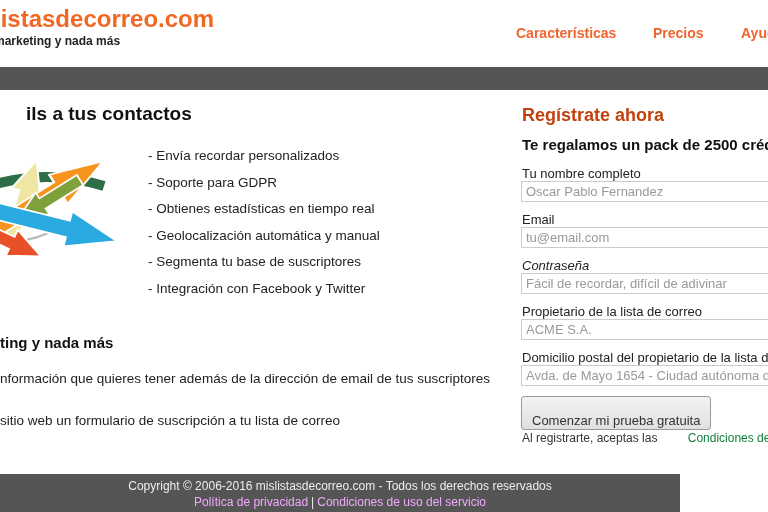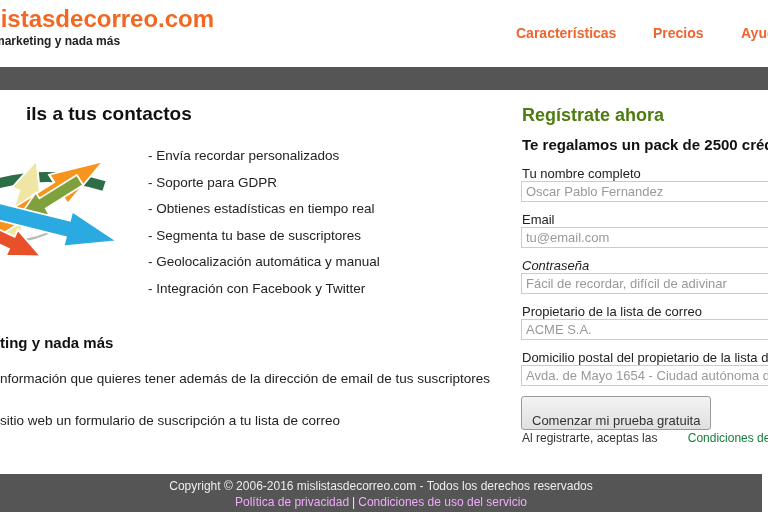--- a/index.html
+++ b/index.html
@@ -28,21 +28,21 @@
   .hero-heading { position: absolute; left: 0; top: 103px; font-size: 19px; font-weight: bold; color: #111111; white-space: nowrap; margin-left: 26px; }
   .arrows { position: absolute; left: -18px; top: 130px; }
   .features { position: absolute; left: 148px; top: 146px; list-style: none; }
   .features li { font-size: 13.5px; color: #222222; height: 26.5px; line-height: 20px; white-space: nowrap; }
   .about-heading { position: absolute; left: 0; top: 334px; font-size: 15px; font-weight: bold; color: #111111; white-space: nowrap; }
   .about-p1 { position: absolute; left: 0; top: 371px; font-size: 13.5px; color: #222222; white-space: nowrap; }
   .about-p2 { position: absolute; left: 0; top: 413px; font-size: 13.5px; color: #222222; white-space: nowrap; }
 
   
   .signup { position: absolute; left: 521px; top: 0; width: 300px; }
-  .signup-title { position: absolute; left: 1px; top: 105px; font-size: 18px; font-weight: bold; color: #4d7c0f; white-space: nowrap; }
+  .signup-title { position: absolute; left: 1px; top: 105px; font-size: 18px; font-weight: bold; color: #c2410c; white-space: nowrap; }
   .signup-subtitle { position: absolute; left: 1px; top: 136px; font-size: 15px; font-weight: bold; color: #111111; white-space: nowrap; }
   .field-label { position: absolute; left: 1px; font-size: 13px; color: #222222; white-space: nowrap; }
   .field-input {
     position: absolute; left: 0; width: 280px; height: 21px;
     border: 1px solid #cccccc; background: #ffffff;
     font-family: "Liberation Sans", sans-serif; font-size: 13px; color: #999999;
     padding: 0 4px; outline: none;
   }
   .field-input::placeholder { color: #999999; opacity: 1; }
   .lbl-0 { top: 166px; } .inp-0 { top: 181px; }
@@ -55,21 +55,21 @@
     background: linear-gradient(#f3f3f3, #e0e0e0);
     border: 1px solid #999999; border-radius: 3px;
     font-family: "Liberation Sans", sans-serif; font-size: 13px; color: #333333;
     cursor: pointer; white-space: nowrap;
   }
   .terms { position: absolute; left: 1px; top: 431px; font-size: 12px; color: #333333; white-space: nowrap; }
   .terms a { color: #15803d; text-decoration: none; cursor: pointer; margin-left: 27px; }
 
   
   .footer {
-    position: absolute; left: 0; top: 474px; width: 762px; height: 38px;
+    position: absolute; left: 0; top: 474px; width: 680px; height: 38px;
     background: #555555; color: #eeeeee; text-align: center; font-size: 12px;
   }
   .footer-line1 { margin-top: 5px; }
   .footer-line2 { margin-top: 2px; }
   .footer-link { color: #f0abfc; cursor: pointer; margin-top: 6px; }
   .footer-sep { color: #eeeeee; padding: 0 3px; }
 </style>
 </head>
 <body>
 
@@ -104,22 +104,22 @@
     </g>
     <g transform="translate(-15,92) rotate(25) scale(0.95)">
       <polygon points="0,-7 52,-7 52,-15 86,0 52,15 52,7 0,7" fill="#e8502a" stroke="#ffffff" stroke-width="2"></polygon>
     </g>
   </svg>
 
   <ul class="features">
     <li>- Envía recordar personalizados</li>
     <li>- Soporte para GDPR</li>
     <li>- Obtienes estadísticas en tiempo real</li>
+    <li>- Geolocalización automática y manual</li>
     <li>- Segmenta tu base de suscriptores</li>
-    <li>- Geolocalización automática y manual</li>
     <li>- Integración con Facebook y Twitter</li>
   </ul>
 
   <div class="about-heading">ting y nada más</div>
   <div class="about-p1">nformación que quieres tener además de la dirección de email de tus suscriptores</div>
   <div class="about-p2">sitio web un formulario de suscripción a tu lista de correo</div>
 
   <div class="signup">
     <div class="signup-title">Regístrate ahora</div>
     <div class="signup-subtitle">Te regalamos un pack de 2500 créditos</div>

